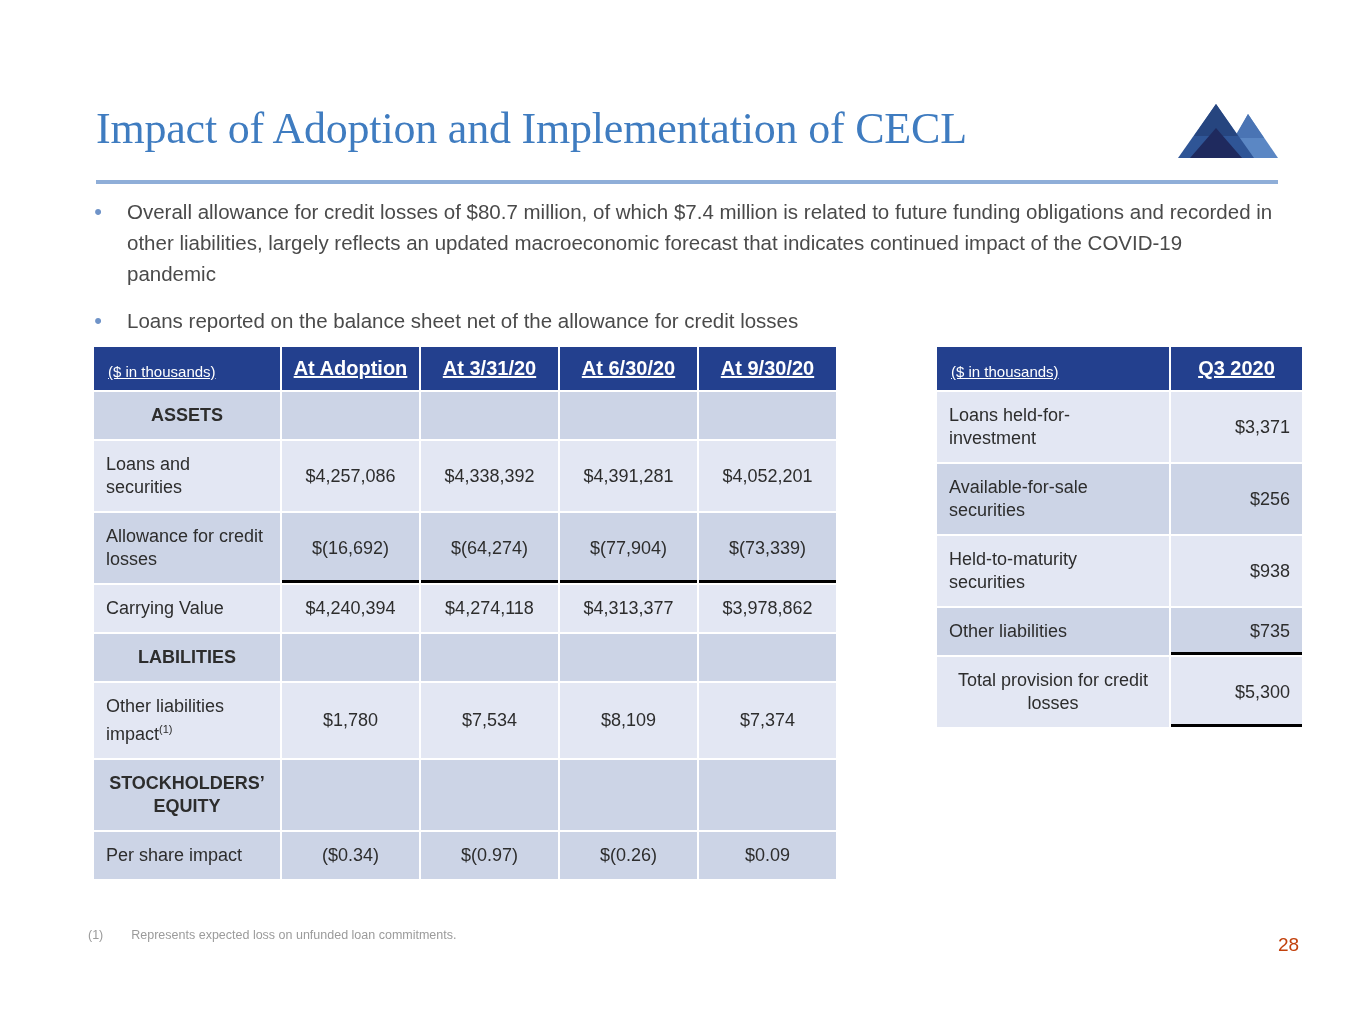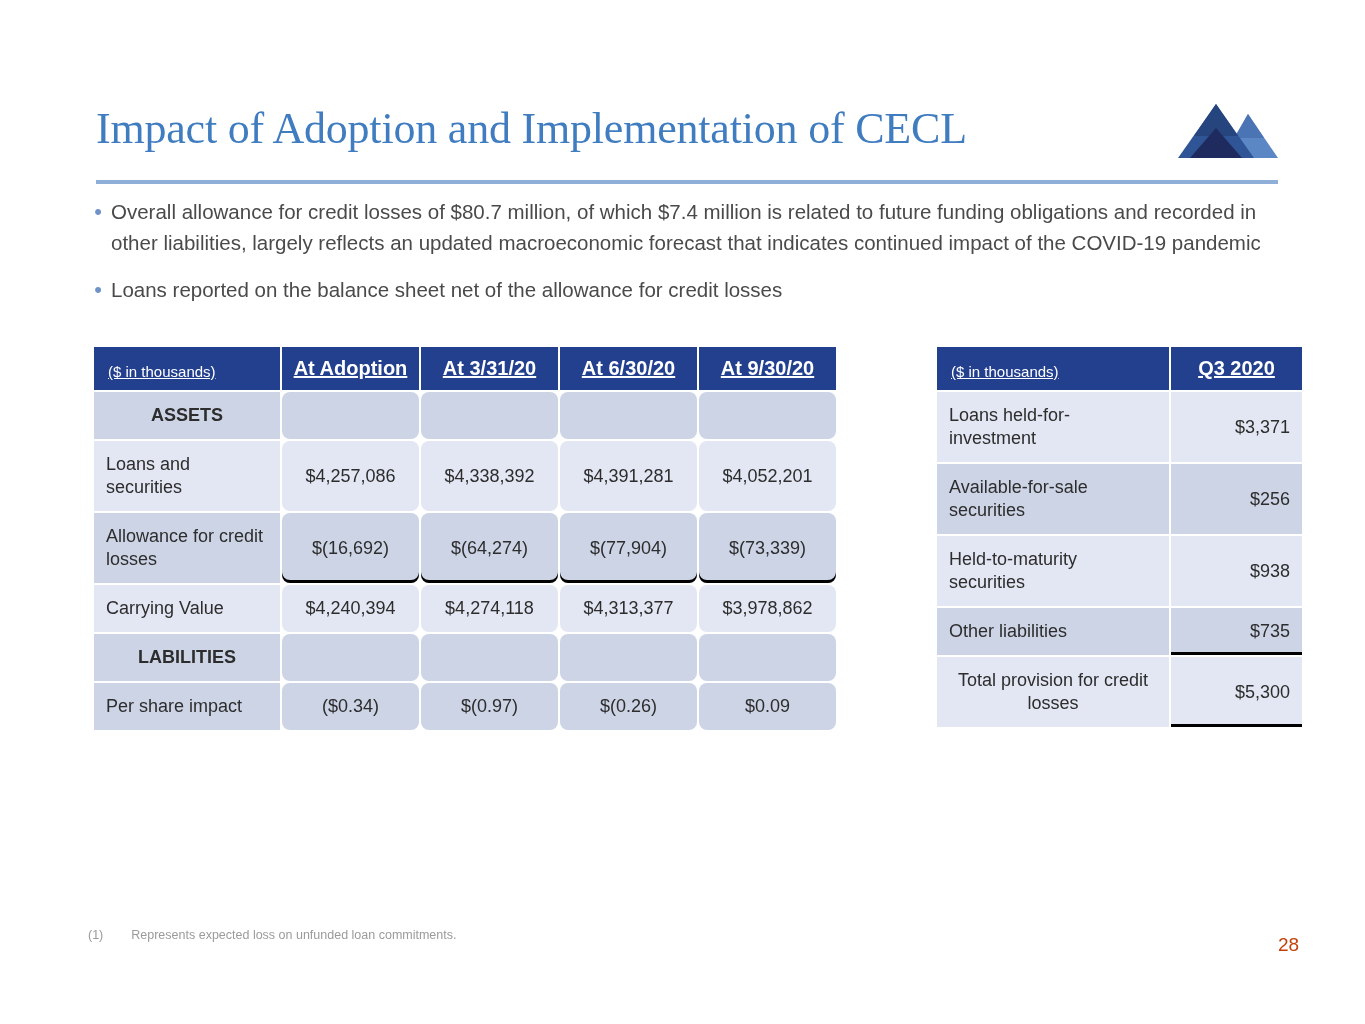--- a/index.html
+++ b/index.html
@@ -70,20 +70,21 @@
     color: #6f93c8;
     font-size: 22px;
     line-height: 31px;
     text-align: center;
   }
   .bullet-text {
     font-size: 20.5px;
     line-height: 31px;
     color: #4a4a4a;
     flex: 1;
+    margin-left: 16px;
   }
 
   
   .tbl {
     position: absolute;
     border-collapse: separate;
     border-spacing: 2px 2px;
     table-layout: fixed;
   }
   .tbl th {
@@ -110,21 +111,21 @@
     line-height: 23px;
   }
   .band-a { background: #ccd4e6; }
   .band-b { background: #e3e7f3; }
 
   .lbl        { text-align: left; margin-top: 36px; }
   .lbl-center { text-align: center; font-weight: 700; margin-left: 16px; }
   .lbl-bold   { text-align: left; font-weight: 700; }
   .lbl-ind1   { text-align: left; padding-left: 34px; }
   .lbl-ind2   { text-align: center; padding-left: 30px; }
-  .num        { text-align: center; border-radius: 8px; }
+  .num        { text-align: center; }
   .num-right  { text-align: right; padding-right: 18px; }
 
   .rule-below { box-shadow: inset 0 -3px 0 0 #000000; }
 
   
   #left-table { left: 92px; top: 345px; width: 736px; }
   #left-table col.c0 { width: 186px; }
   #left-table col.cx { width: 137px; }
 
   
@@ -231,21 +232,35 @@
     </tr>
 
     <tr>
       <td class="band-a lbl-center">LABILITIES</td>
       <td class="band-a num"></td>
       <td class="band-a num"></td>
       <td class="band-a num"></td>
       <td class="band-a num"></td>
     </tr>
 
-
+    <tr>
+      <td class="band-b lbl"><span>Other liabilities impact</span><span class="sup">(1)</span></td>
+      <td class="band-b num">$1,780</td>
+      <td class="band-b num">$7,534</td>
+      <td class="band-b num">$8,109</td>
+      <td class="band-b num">$7,374</td>
+    </tr>
+
+    <tr>
+      <td class="band-a lbl-center">STOCKHOLDERS’ EQUITY</td>
+      <td class="band-a num"></td>
+      <td class="band-a num"></td>
+      <td class="band-a num"></td>
+      <td class="band-a num"></td>
+    </tr>
 
 
     <tr>
       <td class="band-a lbl">Per share impact</td>
       <td class="band-a num">($0.34)</td>
       <td class="band-a num">$(0.97)</td>
       <td class="band-a num">$(0.26)</td>
       <td class="band-a num">$0.09</td>
     </tr>
   </tbody>

